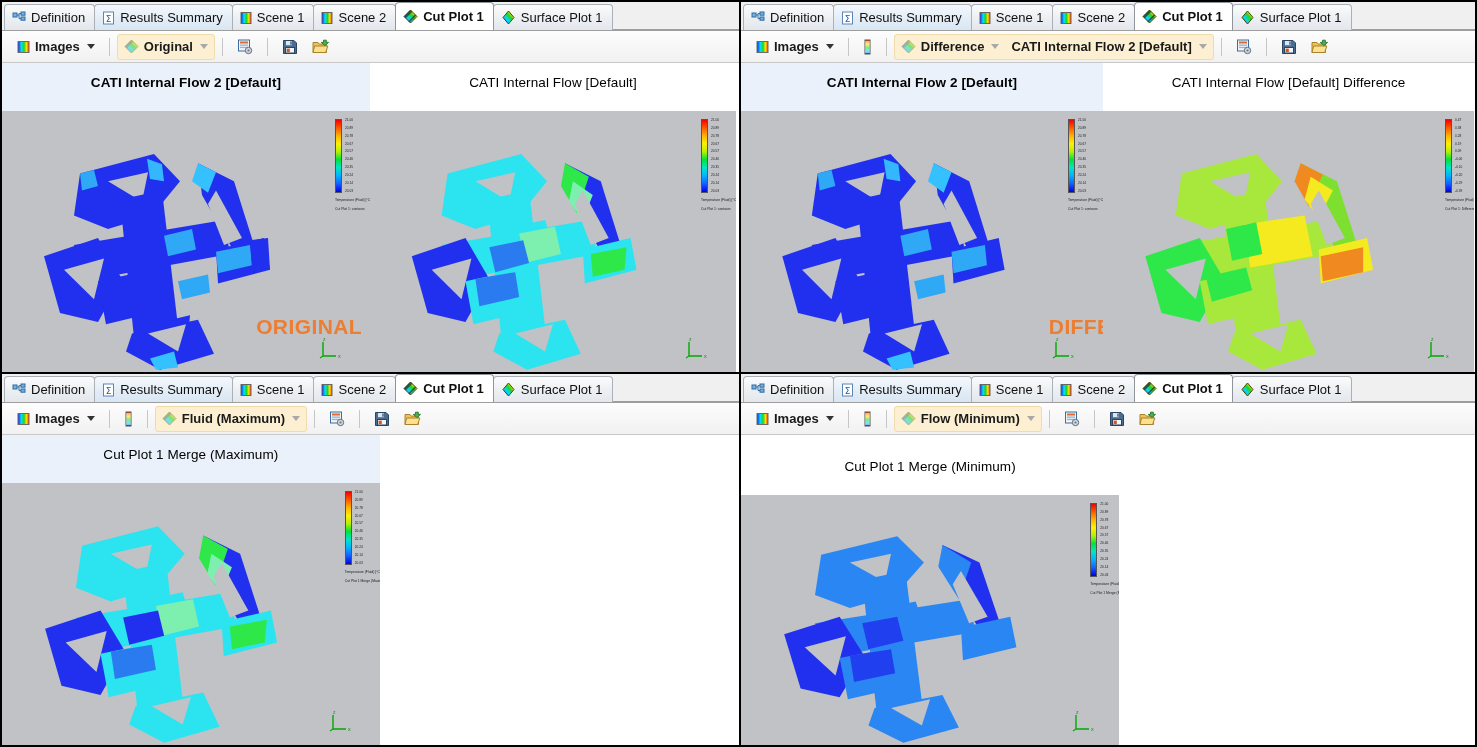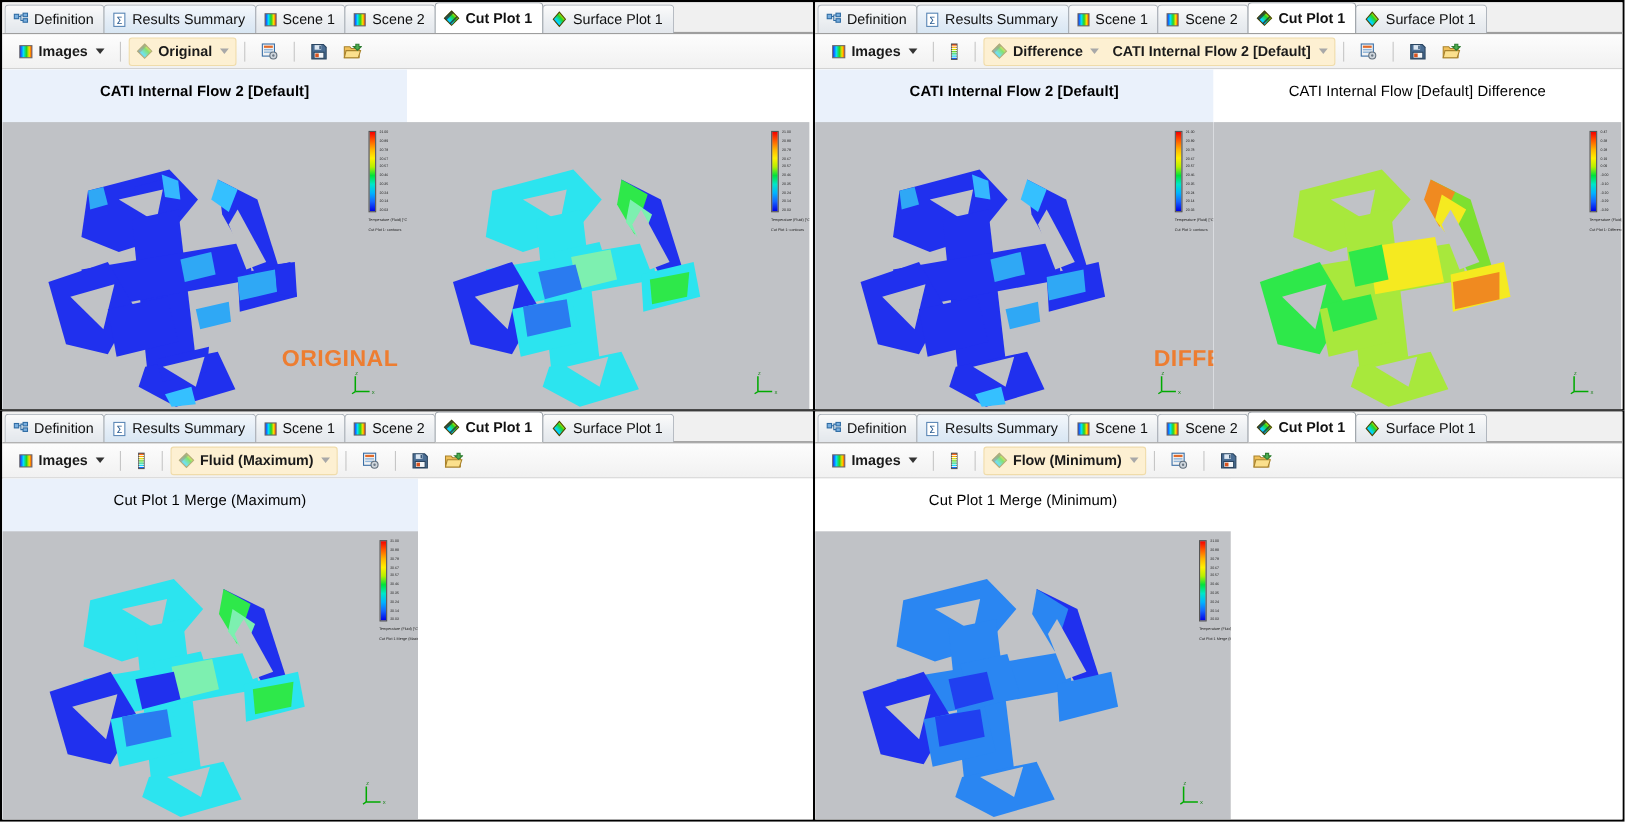--- a/index.html
+++ b/index.html
@@ -336,20 +336,21 @@
                 <path d="M5 20 2 22" stroke="#0a0" stroke-width="1.2"></path>
                 <text x="20" y="22" font-size="4" fill="#070">X</text>
                 <text x="5" y="5" font-size="4" fill="#070">Z</text>
               </svg>
           </div>
           <div class="annot" style="right:8px;bottom:28px;">ORIGINAL</div>
         </div>
       </div>
 
       <div class="vp" style="width:366px;">
+        <div class="vptitle">CATI Internal Flow [Default]</div>
         <div class="canvas">
           <svg viewBox="0 0 368 230" preserveAspectRatio="none">
             <g>
               <path d="M78 55 L152 38 L178 62 L150 92 L106 104 L72 92 Z" fill="#2ce4ef"></path>
               <path d="M106 62 L146 54 L140 80 Z" fill="#c0c2c6"></path>
               <path d="M118 78 L160 70 L176 190 L132 200 Z" fill="#2ce4ef"></path>
               <path d="M72 118 L222 96 L228 126 L80 150 Z" fill="#2ce4ef"></path>
               <path d="M196 46 L232 62 L252 118 L236 130 L200 74 Z" fill="#2030ee"></path>
               <path d="M196 46 L220 58 L208 90 L192 66 Z" fill="#2ee84a"></path>
               <path d="M204 62 L224 74 L214 96 L200 80 Z" fill="#7df0b0"></path>
@@ -881,21 +882,21 @@
       <div class="tbtn">
         <span class="ico"><svg width="17" height="16" viewBox="0 0 17 16">
               <path d="M1 3.5h5l1.4 1.6h7.1v8.4H1z" fill="#f0c05a" stroke="#a8822c"></path>
               <path d="M2.6 7h13.2l-2.1 6.5H1z" fill="#fbe08d" stroke="#a8822c"></path>
               <path d="M11.5 1.2v2.2h-2.2l3.6 3.2 3.6-3.2h-2.2V1.2z" fill="#4caf50" stroke="#2e7d32"></path>
             </svg></span>
       </div>
     </div>
 
     <div class="body">
-      <div class="vp" style="width:388px;">
+      <div class="vp" style="width:388px;margin-top:12px;">
         <div class="vptitle">Cut Plot 1 Merge (Minimum)</div>
         <div class="canvas">
           <svg viewBox="0 0 368 230" preserveAspectRatio="none">
             <g>
               <path d="M78 55 L152 38 L178 62 L150 92 L106 104 L72 92 Z" fill="#2a86f2"></path>
               <path d="M106 62 L146 54 L140 80 Z" fill="#c0c2c6"></path>
               <path d="M118 78 L160 70 L176 190 L132 200 Z" fill="#2a86f2"></path>
               <path d="M72 118 L222 96 L228 126 L80 150 Z" fill="#2a86f2"></path>
               <path d="M196 46 L232 62 L252 118 L236 130 L200 74 Z" fill="#2030ee"></path>
               <path d="M196 46 L224 62 L212 96 L192 66 Z" fill="#2a86f2"></path>

